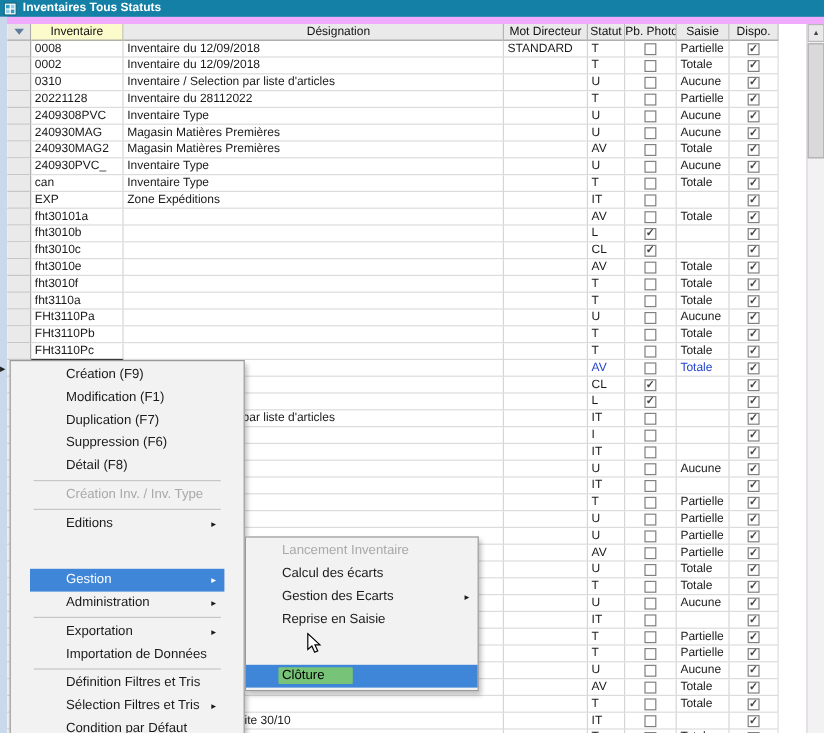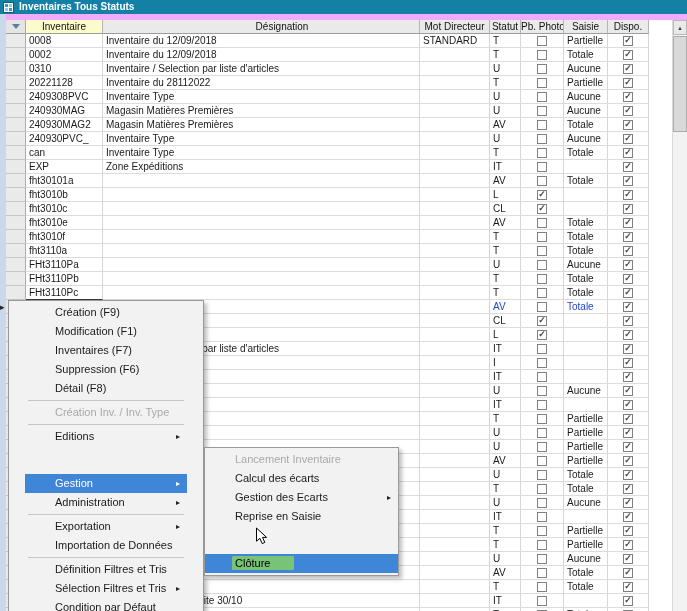--- a/index.html
+++ b/index.html
@@ -704,21 +704,21 @@
   <div class="menu">
       <div class="menu-item">
     <span class="mi-label">Création (F9)</span>
     
   </div>
       <div class="menu-item">
     <span class="mi-label">Modification (F1)</span>
     
   </div>
       <div class="menu-item">
-    <span class="mi-label">Inventaires (F7)</span>
+    <span class="mi-label">Duplication (F7)</span>
     
   </div>
       <div class="menu-item">
     <span class="mi-label">Suppression (F6)</span>
     
   </div>
       <div class="menu-item">
     <span class="mi-label">Détail (F8)</span>
     
   </div>

